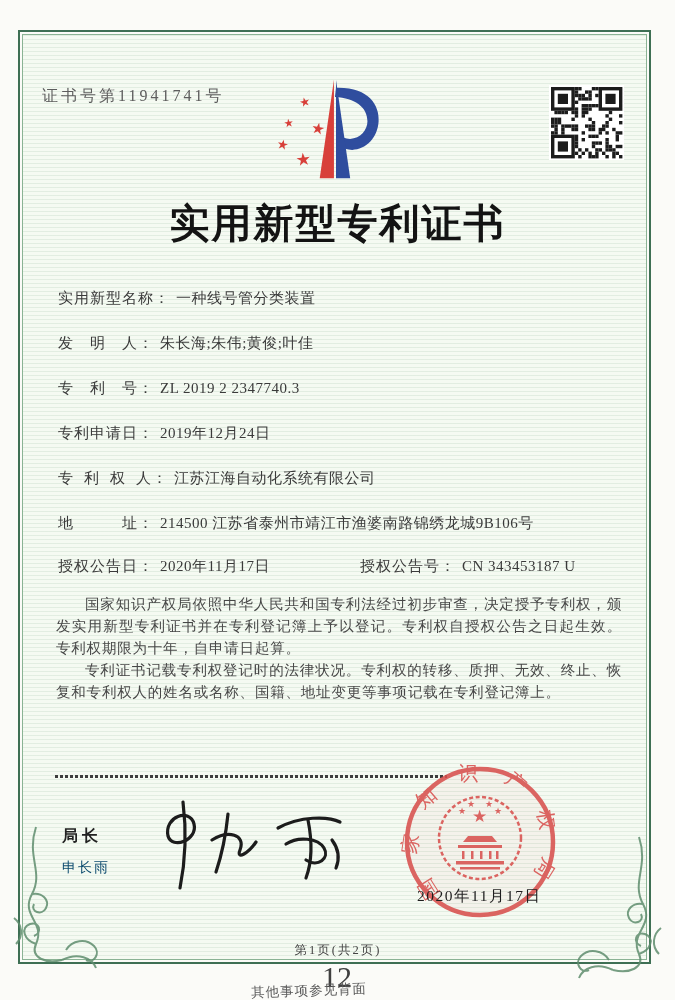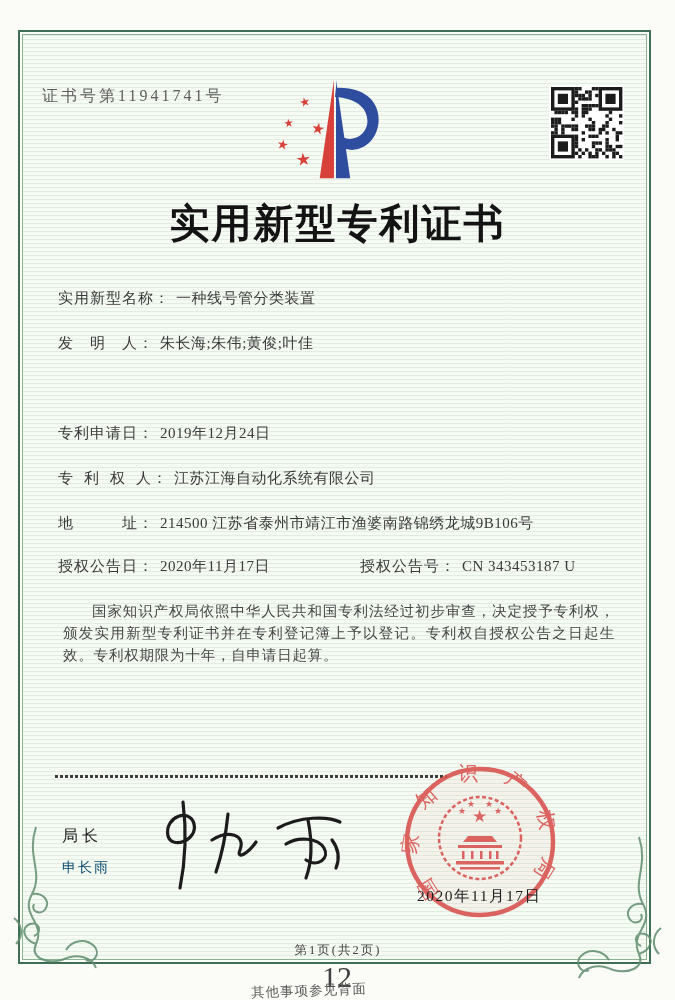--- a/index.html
+++ b/index.html
@@ -41,29 +41,29 @@
   .row0{ top:289px; } .row1{ top:334px; } .row2{ top:379px; }
   .row3{ top:424px; } .row4{ top:469px;font-family:Liberation Mono, monospace; } .row5{ top:514px; }
   .row6{ top:557px; }
   .field-right{ position:absolute; left:302px; top:0; white-space:nowrap; }
   
   .notice{
     position:absolute; left:55px; top:593px; width:568px;
     font-size:14.5px; line-height:21.8px; color:#474747;
     letter-spacing:0.8px; text-align:justify;
   }
-  .notice p{ margin:8px; text-indent:2em; }
+  .notice p{ margin:1px; text-indent:2em; }
   
   .microline{
     position:absolute; left:55px; top:775px; width:392px; height:2.5px;
     background-image:repeating-linear-gradient(90deg,
       #3c3c3c 0 3px, rgba(0,0,0,0) 3px 5px);
   }
   
-  .director-title{ position:absolute; left:62px; top:826px; font-size:16px; letter-spacing:4px; color:#222;}
+  .director-title{ position:absolute; left:62px; top:826px; font-size:16px; letter-spacing:4px; color:#222;font-weight:bold;}
   .director-name{ position:absolute; left:62px; top:859px; font-size:14px; letter-spacing:2px; color:#0c4a6e;}
   .autograph{ position:absolute; left:140px; top:796px; width:230px; height:100px; }
   
   .seal{ position:absolute; left:400px; top:762px; width:160px; height:160px; opacity:0.88; }
   .seal-date{
     position:absolute; left:417px; top:886px; font-size:15.5px;
     letter-spacing:1.5px; color:#1e1e1e; white-space:nowrap;
   }
   
   .page-info{
@@ -263,40 +263,44 @@
       </svg></div>
 
   <div class="title">实用新型专利证书</div>
 
   <div class="field row1">
     <span class="flabel">发　明　人：</span><span class="fvalue">朱长海;朱伟;黄俊;叶佳</span>
   </div>
   <div class="field row0">
     <span class="flabel">实用新型名称：</span><span class="fvalue">一种线号管分类装置</span>
   </div>
+  <div class="field row2">
+    <span class="flabel">专　利　号：</span><span class="fvalue">ZL 2019 2 2347740.3</span>
+  </div>
   <div class="field row3">
     <span class="flabel">专利申请日：</span><span class="fvalue">2019年12月24日</span>
   </div>
   <div class="field row4">
     <span class="flabel">专 利 权 人：</span><span class="fvalue">江苏江海自动化系统有限公司</span>
   </div>
   <div class="field row5">
     <span class="flabel">地　　　址：</span><span class="fvalue">214500 江苏省泰州市靖江市渔婆南路锦绣龙城9B106号</span>
   </div>
   <div class="field row6">
     <span>
       <span class="flabel">授权公告日：</span><span class="fvalue">2020年11月17日</span>
     </span>
     <span class="field-right">
       <span class="flabel">授权公告号：</span><span class="fvalue">CN 343453187 U</span>
     </span>
   </div>
 
   <div class="notice">
     <p>国家知识产权局依照中华人民共和国专利法经过初步审查，决定授予专利权，颁发实用新型专利证书并在专利登记簿上予以登记。专利权自授权公告之日起生效。专利权期限为十年，自申请日起算。</p>
+    <p>专利证书记载专利权登记时的法律状况。专利权的转移、质押、无效、终止、恢复和专利权人的姓名或名称、国籍、地址变更等事项记载在专利登记簿上。</p>
   </div>
 
   <div class="microline"></div>
 
   <div class="director-title">局长</div>
   <div class="director-name">申长雨</div>
   <svg class="autograph" viewBox="0 0 230 100">
     <g fill="none" stroke="#1c1c1c" stroke-width="3.2" stroke-linecap="round">
       <path d="M28,40 C24,20 50,12 54,28 C58,44 32,54 28,40 Z"></path>
       <path d="M43,6 C46,30 46,62 40,92"></path>

